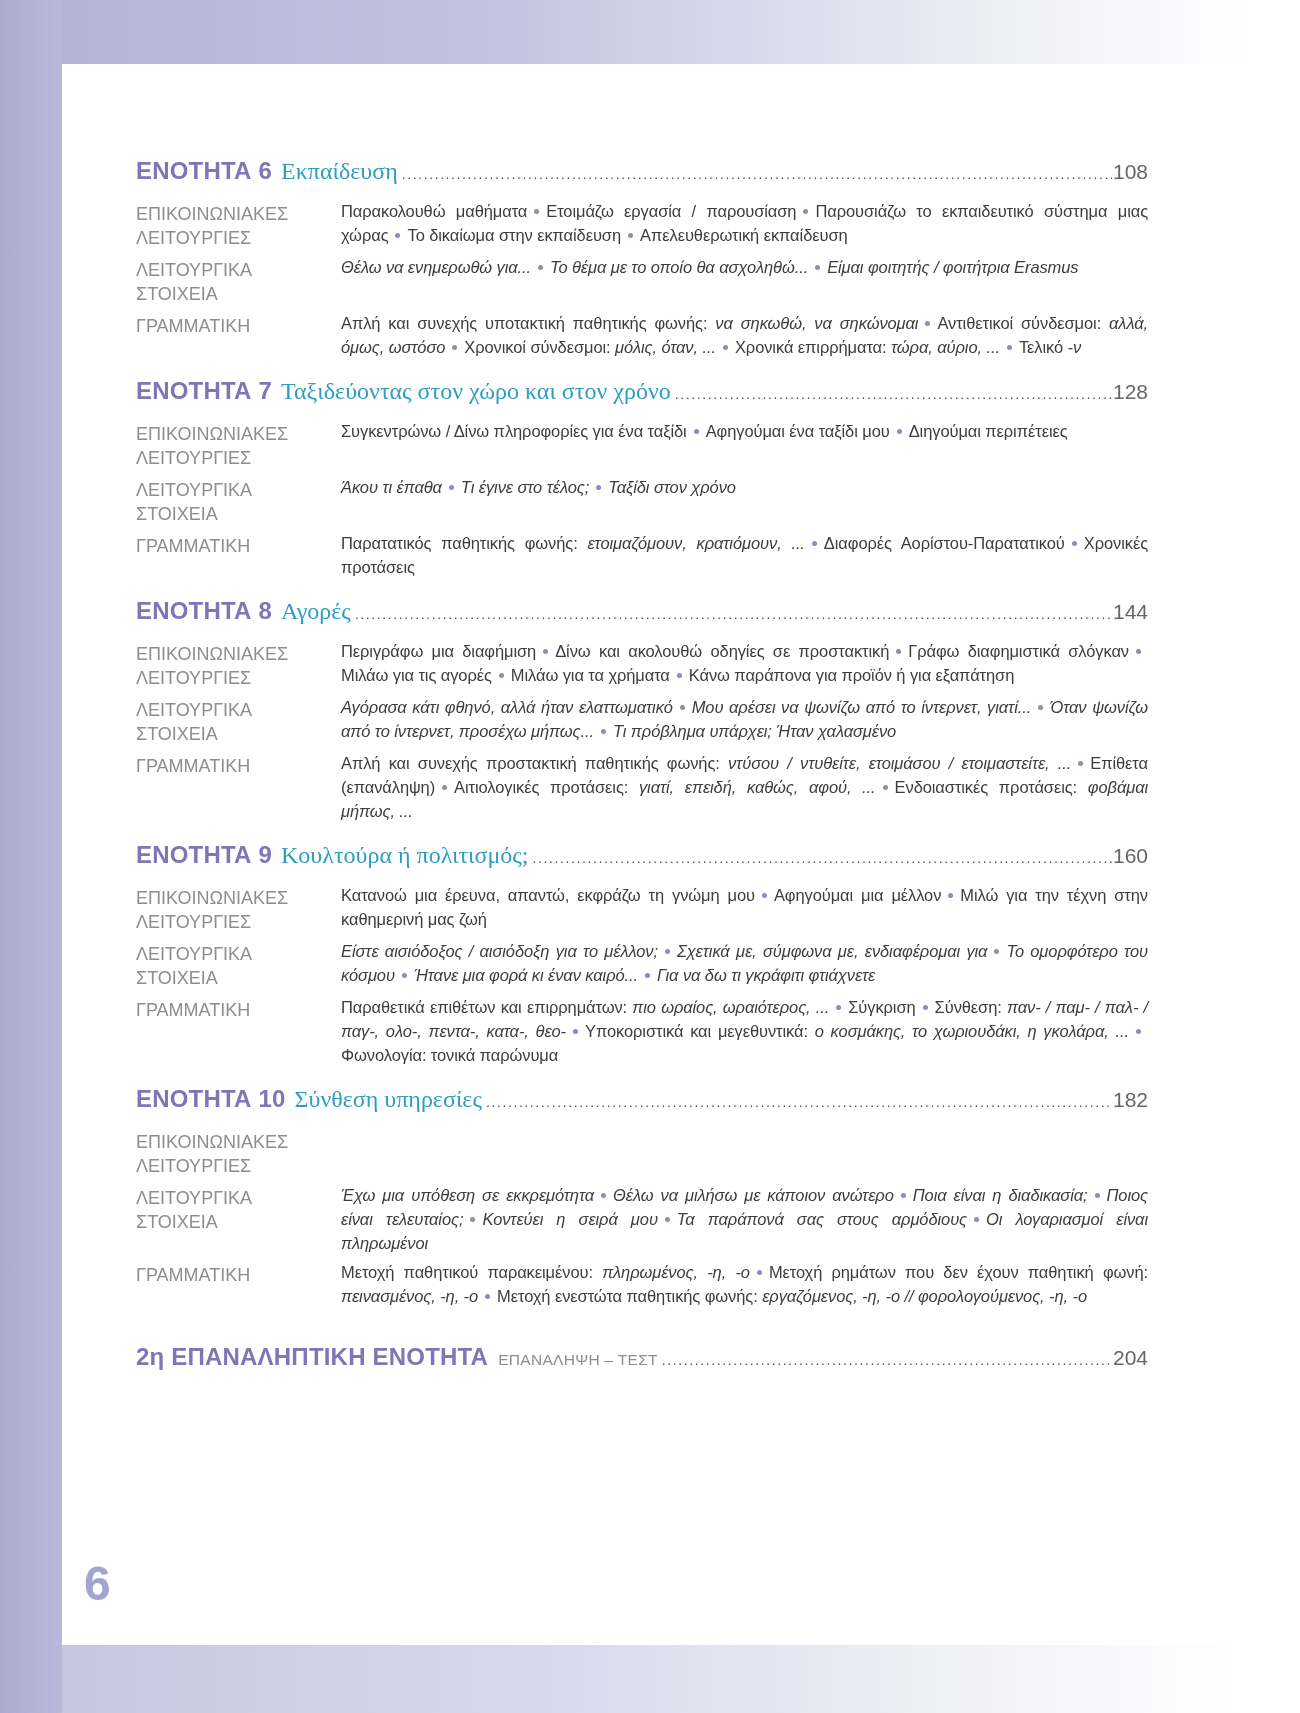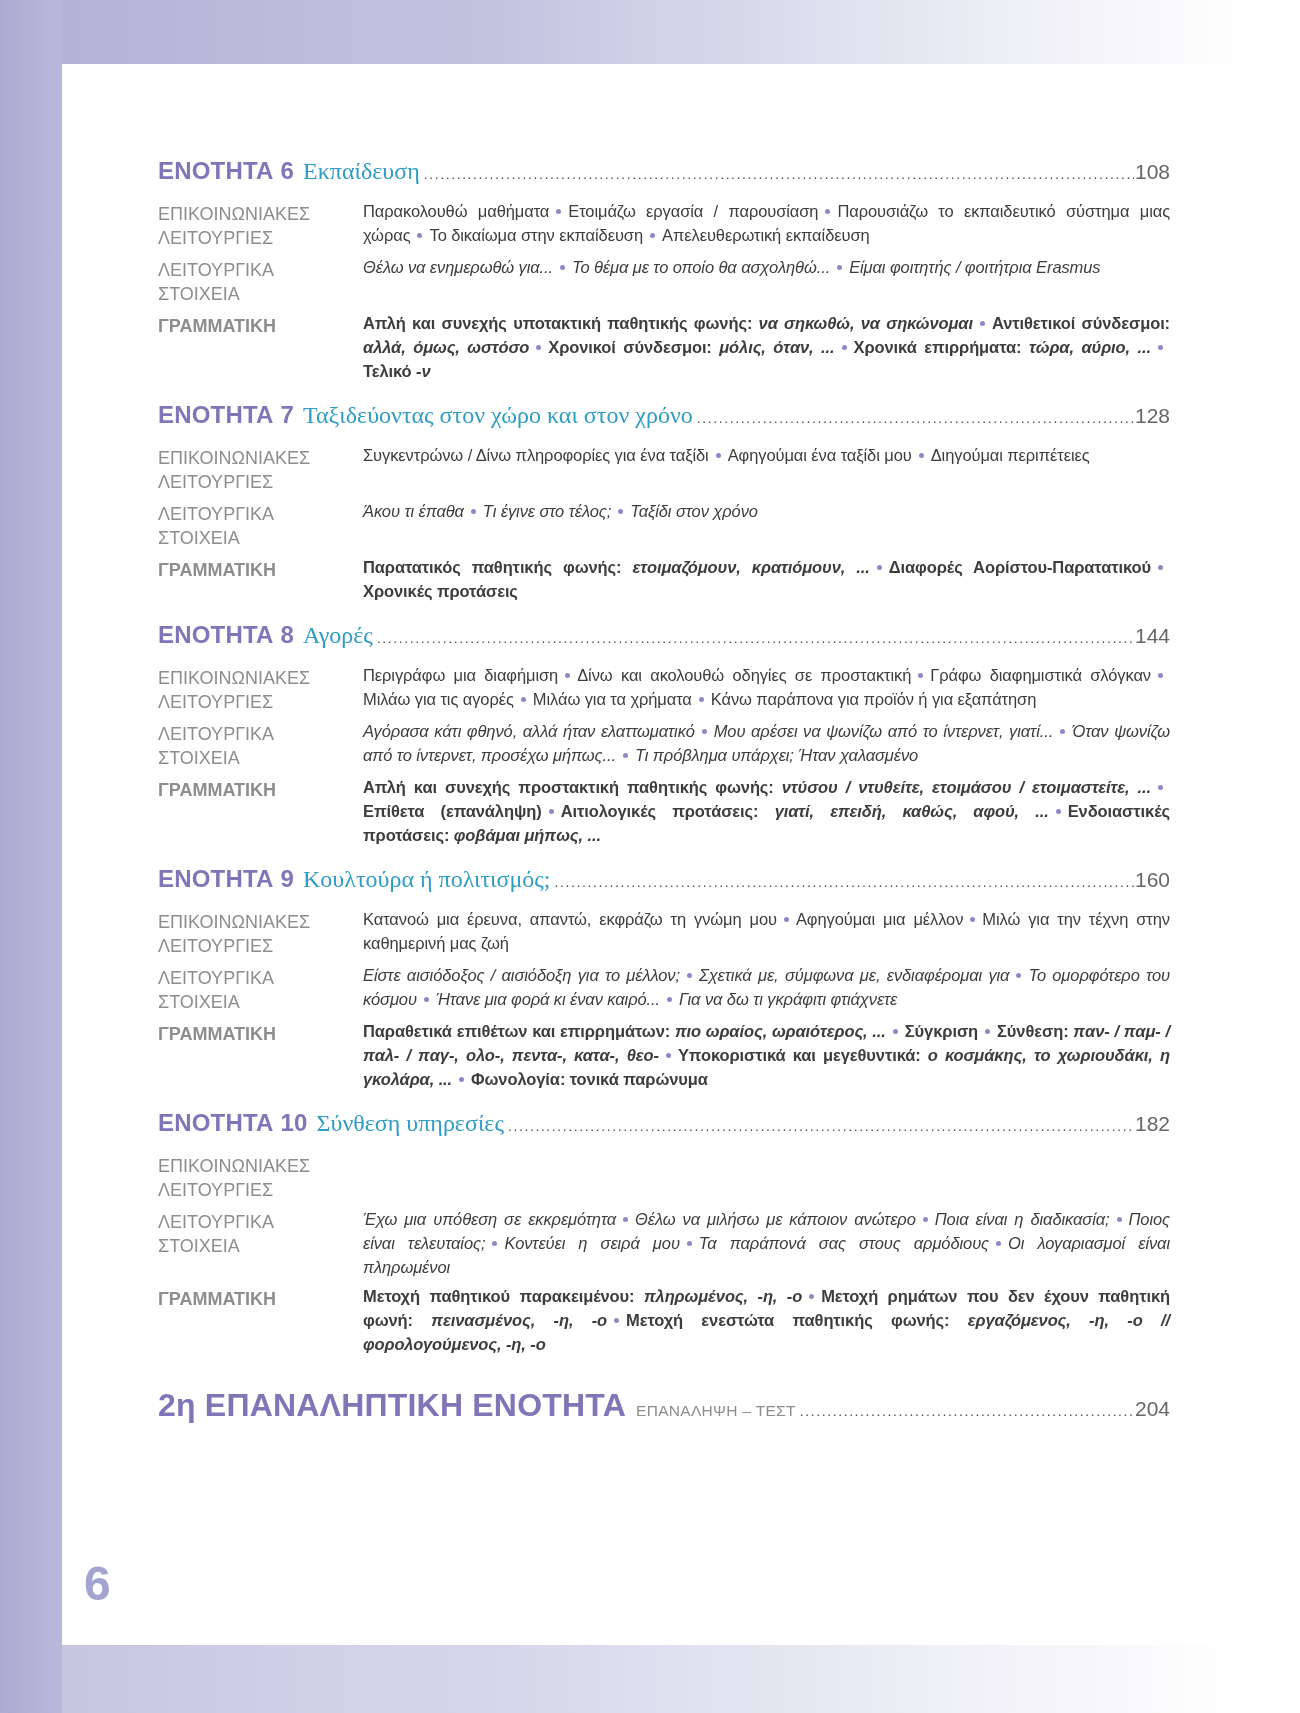--- a/index.html
+++ b/index.html
@@ -24,40 +24,40 @@
   }
   .band-left{
     position:absolute;left:0;top:0;width:62px;height:100%;
     background:linear-gradient(to right,#ababd1 0%,#b9b9dc 100%);
   }
   .band-bottom{
     position:absolute;left:62px;right:0;bottom:0;height:68px;
     background:linear-gradient(to right,#c6c6e1 0%,#d9d9ec 40%,#f2f2f8 75%,#ffffff 95%);
   }
   .content{
-    position:absolute;left:158px;top:156px;width:1012px;
+    position:absolute;left:136px;top:156px;width:1012px;
     color:var(--c-text);
   }
   .unit{margin-top:17px;}
   .unit:first-child{margin-top:0;}
   .unit-header{
     display:flex;align-items:baseline;
     line-height:30px;margin-bottom:10px;
     white-space:nowrap;
   }
   .uh-num{font-size:24px;font-weight:bold;color:var(--c-purple);letter-spacing:.2px;}
   .uh-title{font-size:24px;color:var(--c-teal);margin-left:9px;font-family:Liberation Serif, serif;}
   .leader{
     flex:1 1 auto;overflow:hidden;white-space:nowrap;
     font-size:14px;letter-spacing:1.6px;color:var(--c-leader);
     margin:0 1px 0 4px;
   }
   .uh-page{font-size:21px;color:var(--c-pagenum);}
   .row{display:flex;margin-bottom:5px;}
-  .row:last-child{margin-bottom:0;font-weight:bold;}
+  .row:last-child{margin-bottom:0;}
   .row-label{
     flex:none;width:190px;padding-right:15px;
     font-size:18px;line-height:24px;color:var(--c-label);
     padding-top:3px;
   }
   .row-content{
     flex:1 1 auto;
     font-size:16.5px;line-height:24px;
     text-align:justify;
     letter-spacing:-0.1px;
@@ -65,21 +65,21 @@
   .it{font-style:italic;}
   .bullet{
     display:inline-block;width:5px;height:5px;border-radius:50%;
     background:var(--c-bullet);
     margin:0 7px 3px 7px;vertical-align:middle;
   }
   .review-header{
     display:flex;align-items:baseline;
     margin-top:34px;line-height:30px;white-space:nowrap;
   }
-  .rv-label{font-size:32px;font-weight:bold;color:var(--c-purple);letter-spacing:.2px;}
+  .rv-label{font-size:24px;font-weight:bold;color:var(--c-purple);letter-spacing:.2px;}
   .rv-sub{font-size:15.5px;color:var(--c-label);margin-left:10px;letter-spacing:.3px;}
   .footer-num{
     position:absolute;left:84px;top:1560px;
     font-size:48px;font-weight:bold;color:var(--c-footer);
     line-height:1;
   }
 </style>
 </head>
 <body>
 

